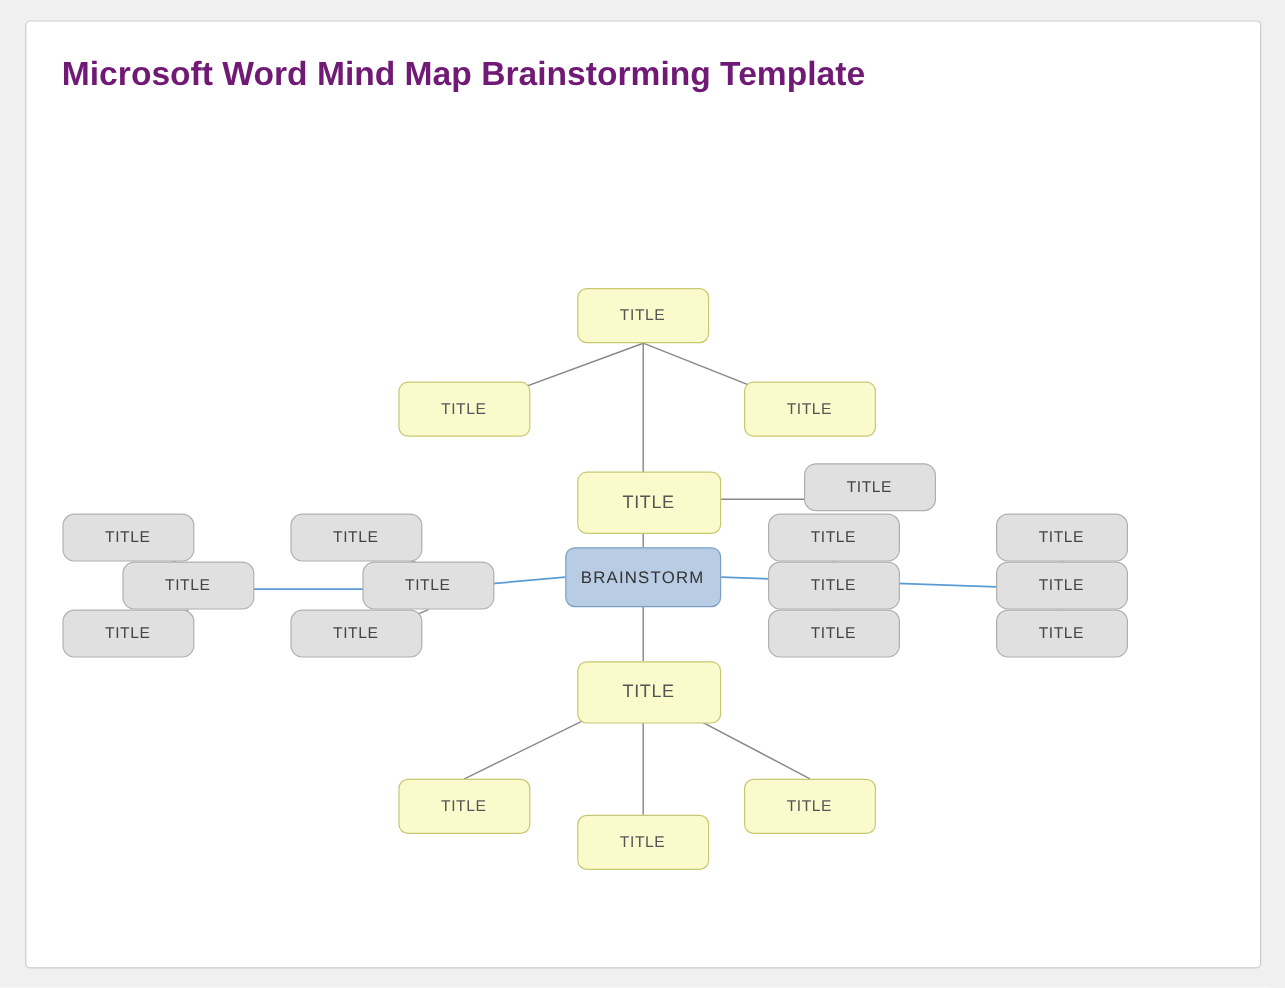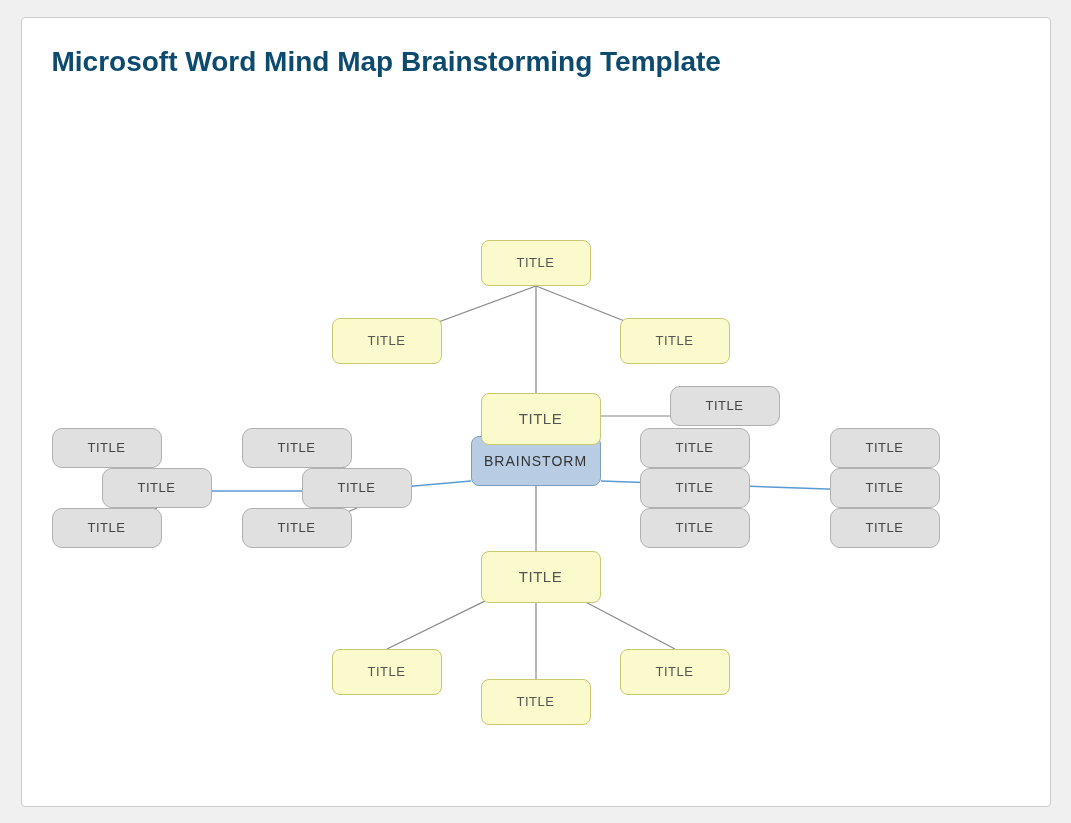--- a/index.html
+++ b/index.html
@@ -17,21 +17,21 @@
       width: 1030px;
       height: 790px;
       border: 1px solid #ccc;
       border-radius: 4px;
       position: relative;
       overflow: hidden;
     }
     .page-title {
       font-size: 28px;
       font-weight: bold;
-      color: #0c4a6e;
+      color: #701a75;
       padding: 28px 30px 10px 30px;
     }
     .diagram-area {
       position: absolute;
       top: 90px;
       left: 0;
       right: 0;
       bottom: 0;
     }
     svg.lines {
@@ -116,21 +116,21 @@
       <line x1="673" y1="400" x2="673" y2="423" stroke="#888" stroke-width="1.2"></line>
 
       <line x1="863" y1="365" x2="863" y2="343" stroke="#888" stroke-width="1.2"></line>
       <line x1="863" y1="400" x2="863" y2="423" stroke="#888" stroke-width="1.2"></line>
 
       <line x1="514" y1="468" x2="365" y2="541" stroke="#888" stroke-width="1.2"></line>
       <line x1="514" y1="468" x2="514" y2="571" stroke="#888" stroke-width="1.2"></line>
       <line x1="514" y1="468" x2="653" y2="541" stroke="#888" stroke-width="1.2"></line>
     </svg>
 
-    <div class="node node-center" style="left:449px; top:328px;">BRAINSTORM</div>
+    <div class="node node-center" style="left:449px; top:348px;">BRAINSTORM</div>
 
     <div class="node node-yellow" style="left:459px; top:132px;">TITLE</div>
 
     <div class="node node-yellow" style="left:310px; top:210px;">TITLE</div>
 
     <div class="node node-yellow" style="left:598px; top:210px;">TITLE</div>
 
     <div class="node node-yellow" style="left:459px; top:285px; width:120px; height:52px; font-size:15px;">TITLE</div>
 
     <div class="node node-gray" style="left:648px; top:278px;">TITLE</div>

